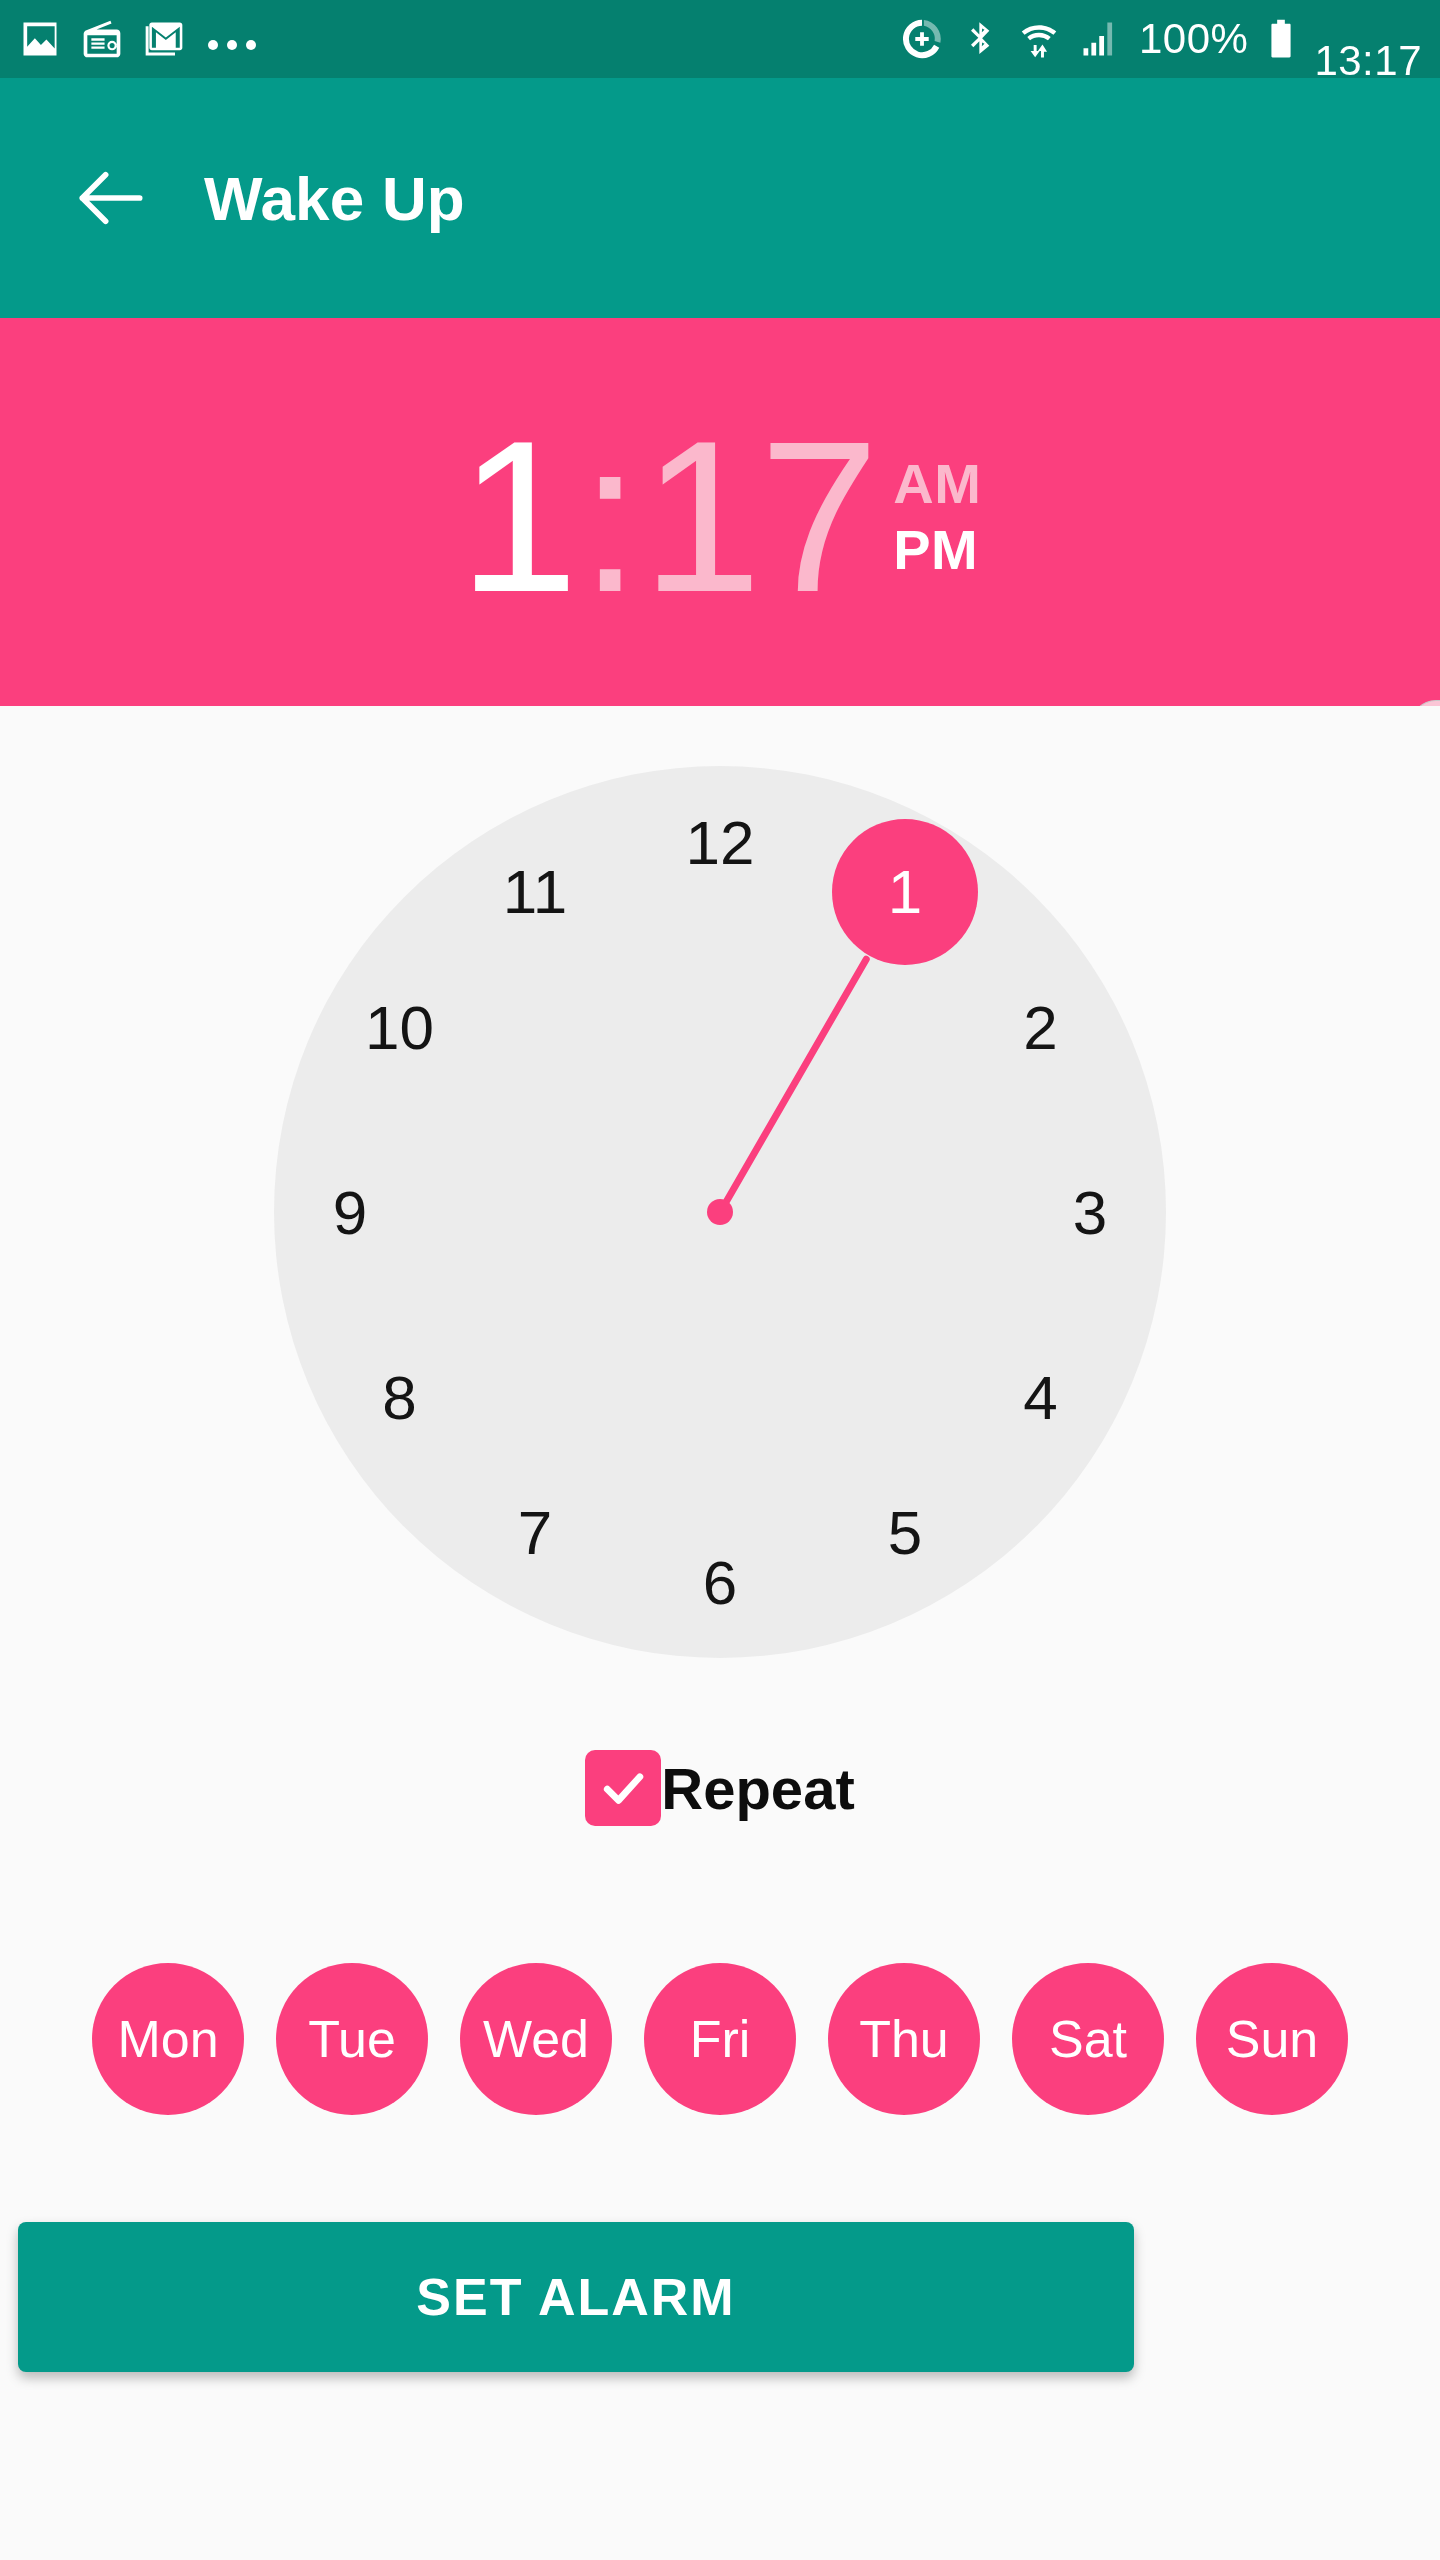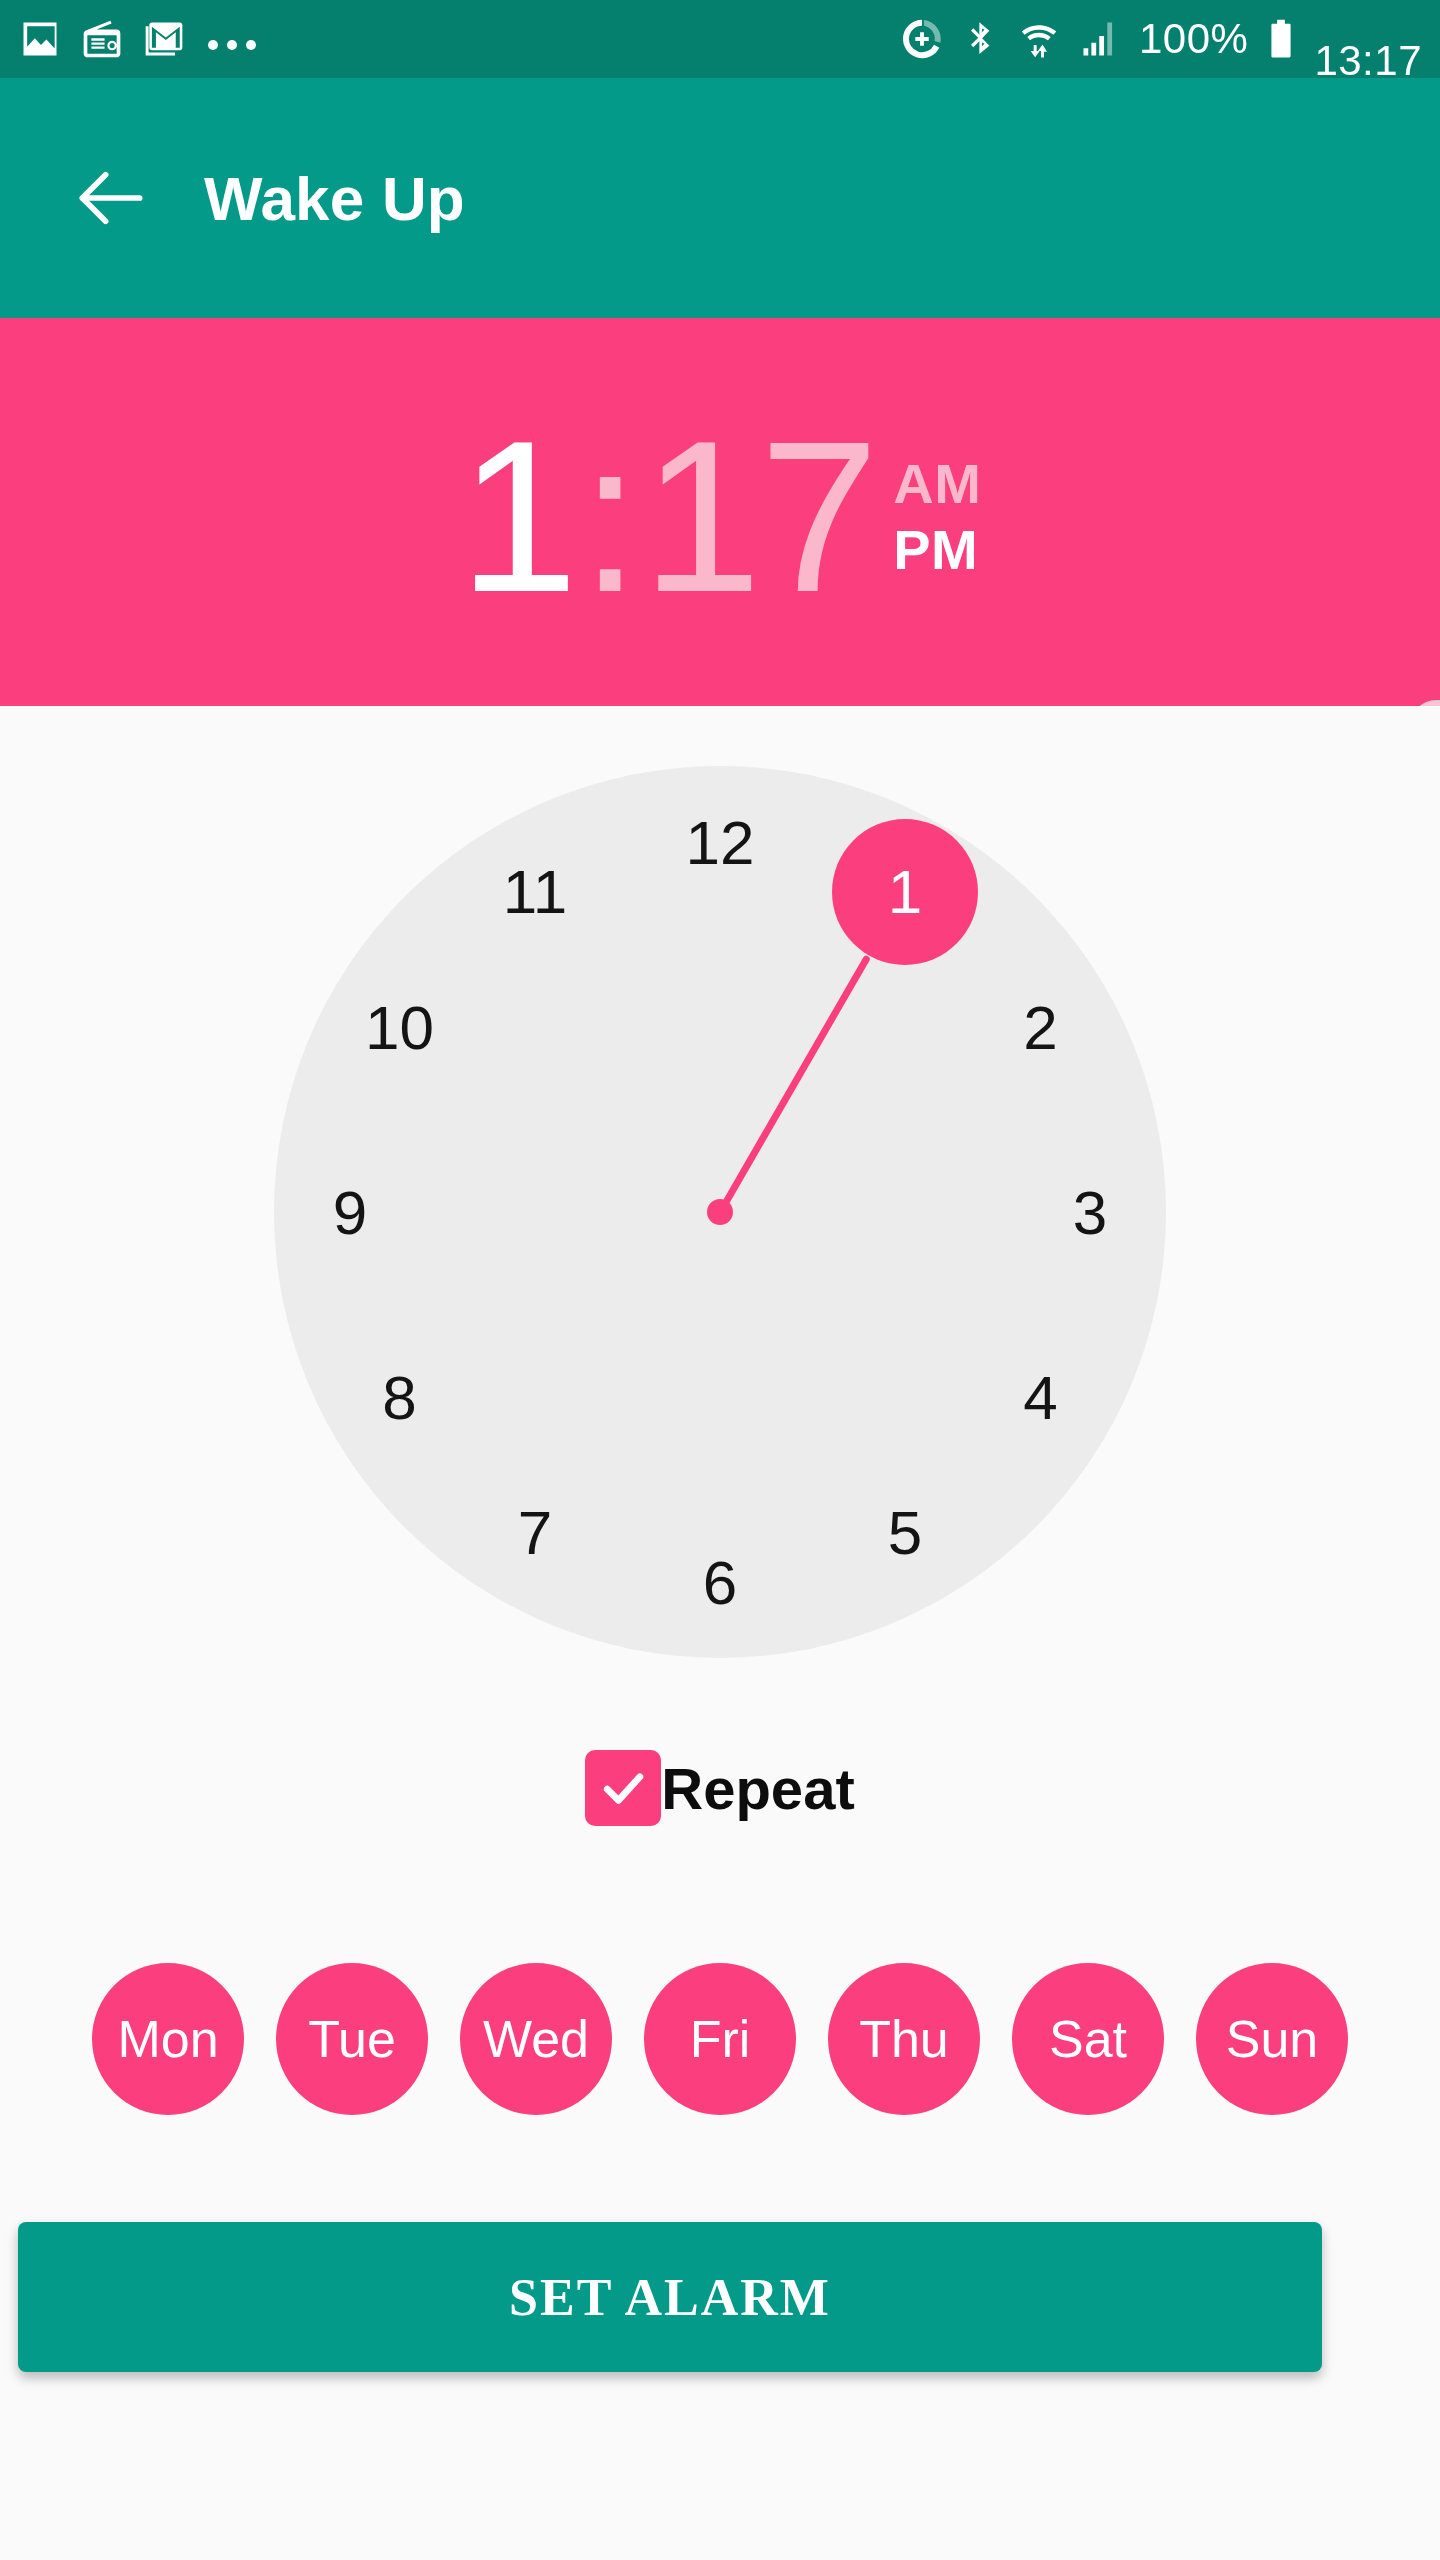--- a/index.html
+++ b/index.html
@@ -128,24 +128,24 @@
   }
   .day-chip{
     width:152px; height:152px; border-radius:50%;
     background:#FB3F7E; color:#ffffff;
     display:flex; align-items:center; justify-content:center;
     font-size:52px; font-weight:400; cursor:pointer;
   }
 
   
   .set-alarm{
-    position:absolute; top:2222px; left:18px; width:1304px; height:150px;
+    position:absolute; top:2222px; left:18px; width:1116px; height:150px;
     background:#049A8A; color:#ffffff;
     border:none; border-radius:8px;
-    font-family:Liberation Serif, serif;
+    font-family:Liberation Sans, sans-serif;
     font-size:52px; font-weight:700; letter-spacing:2px;
     display:flex; align-items:center; justify-content:center;
     box-shadow:0 6px 12px rgba(0,0,0,0.26);
     cursor:pointer;
   }
 </style>
 </head>
 <body>
 
 <div class="status-bar">

